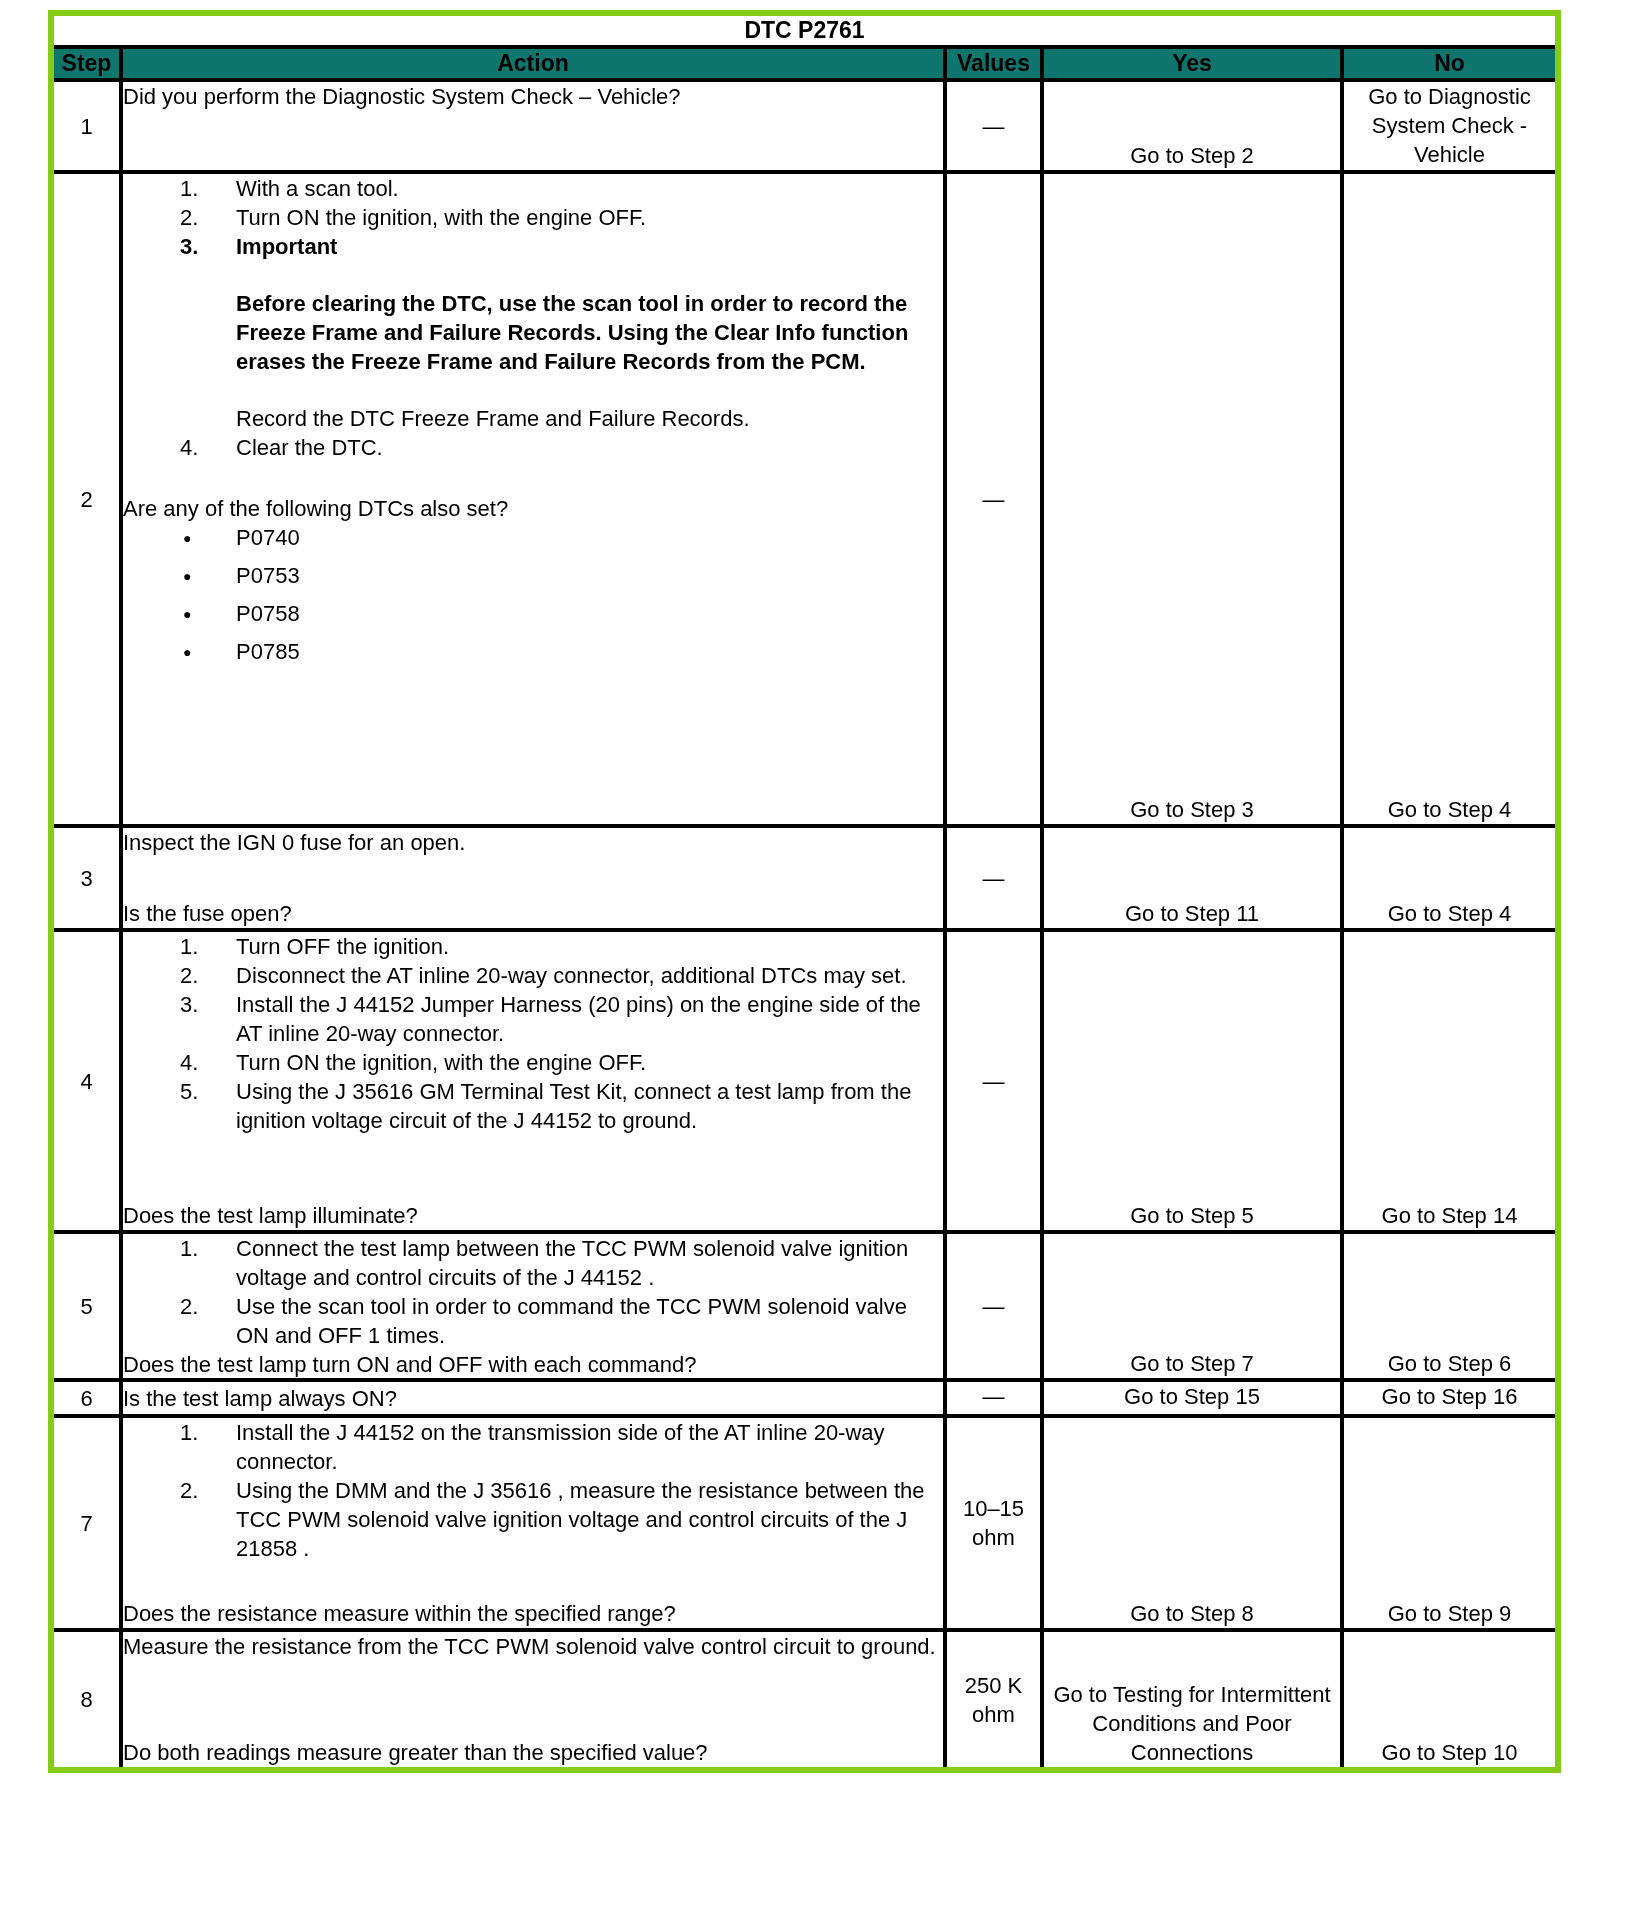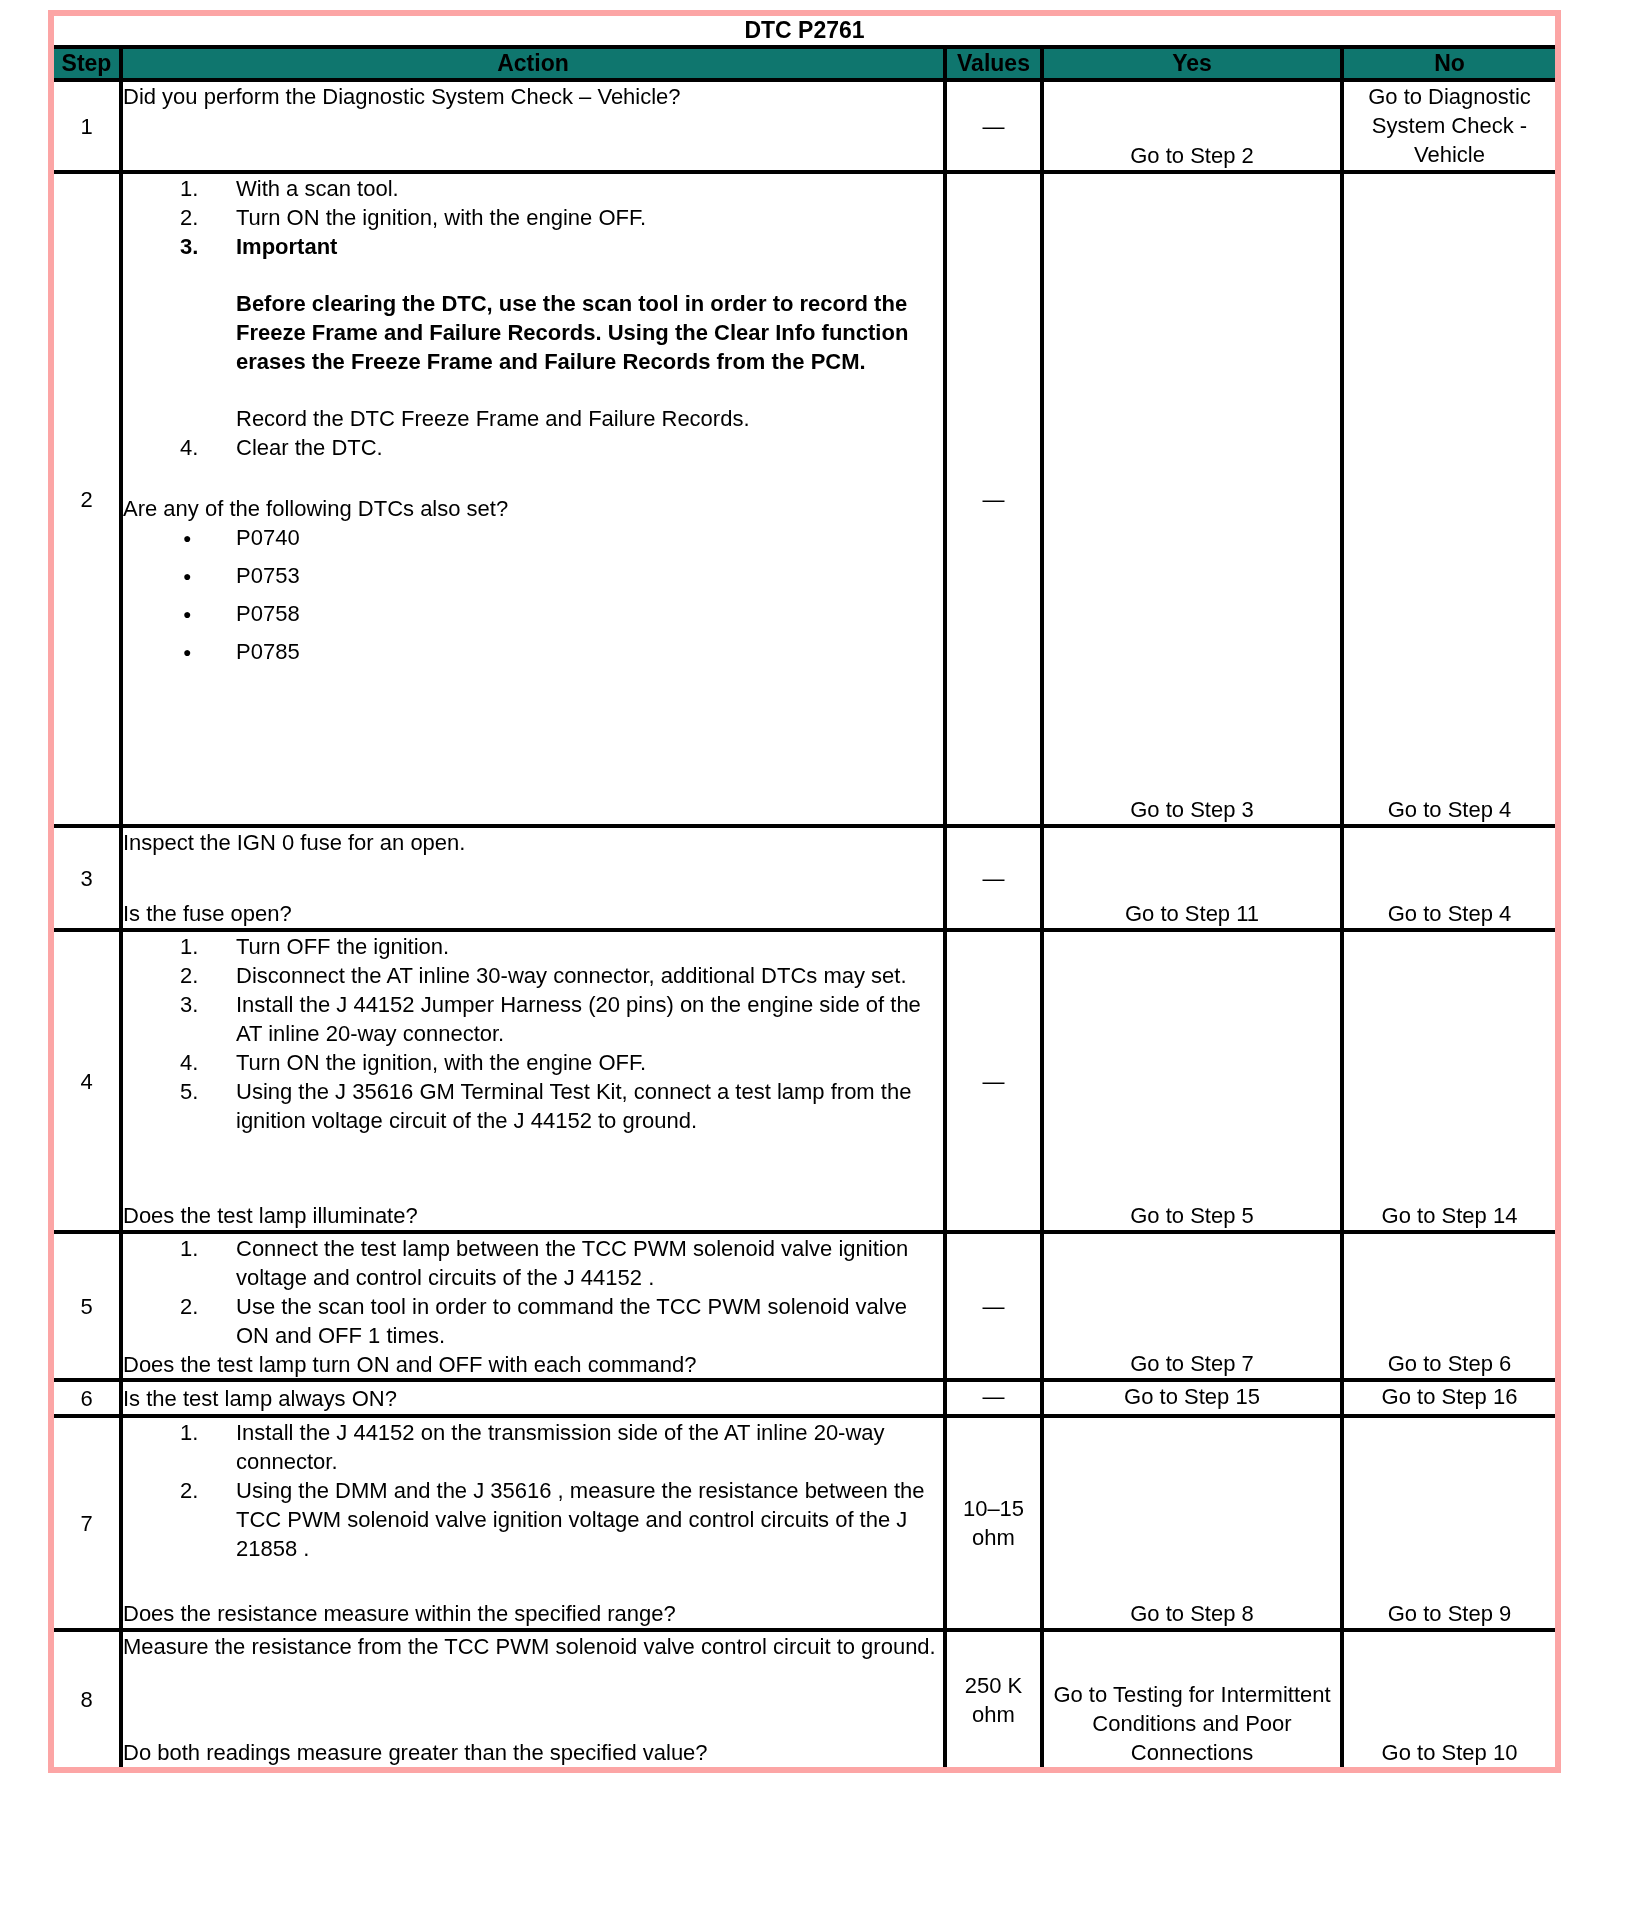--- a/index.html
+++ b/index.html
@@ -15,21 +15,21 @@
     background: #ffffff;
     position: relative;
   }
   table.doc {
     border-collapse: collapse;
     table-layout: fixed;
     width: 1507px;
     margin: 10px 0 0 48px;
     font-size: 22px;
     line-height: 29px;
-    border: 6px solid #fca5a5;
+    border: 6px solid #84cc16;
   }
   table.doc td, table.doc th {
     border: 4px solid #000;
     padding: 0;
     overflow: hidden;
     word-wrap: break-word;
   }
   
   td.title-cell {
     font-weight: bold;
@@ -204,21 +204,21 @@
       <td class="yesno">Go to Step 11</td>
       <td class="yesno">Go to Step 4</td>
     </tr>
 
     <tr>
       <td class="step">4</td>
       <td class="action">
         <div class="cellwrap h298">
           <ol class="num">
             <li>Turn OFF the ignition.</li>
-            <li>Disconnect the AT inline 30-way connector, additional DTCs may set.</li>
+            <li>Disconnect the AT inline 20-way connector, additional DTCs may set.</li>
             <li>Install the J 44152 Jumper Harness (20 pins) on the engine side of the AT inline 20-way connector.</li>
             <li>Turn ON the ignition, with the engine OFF.</li>
             <li>Using the J 35616 GM Terminal Test Kit, connect a test lamp from the ignition voltage circuit of the J 44152 to ground.</li>
           </ol>
           <div class="question-bottom">Does the test lamp illuminate?</div>
         </div>
       </td>
       <td class="values">—</td>
       <td class="yesno">Go to Step 5</td>
       <td class="yesno">Go to Step 14</td>

